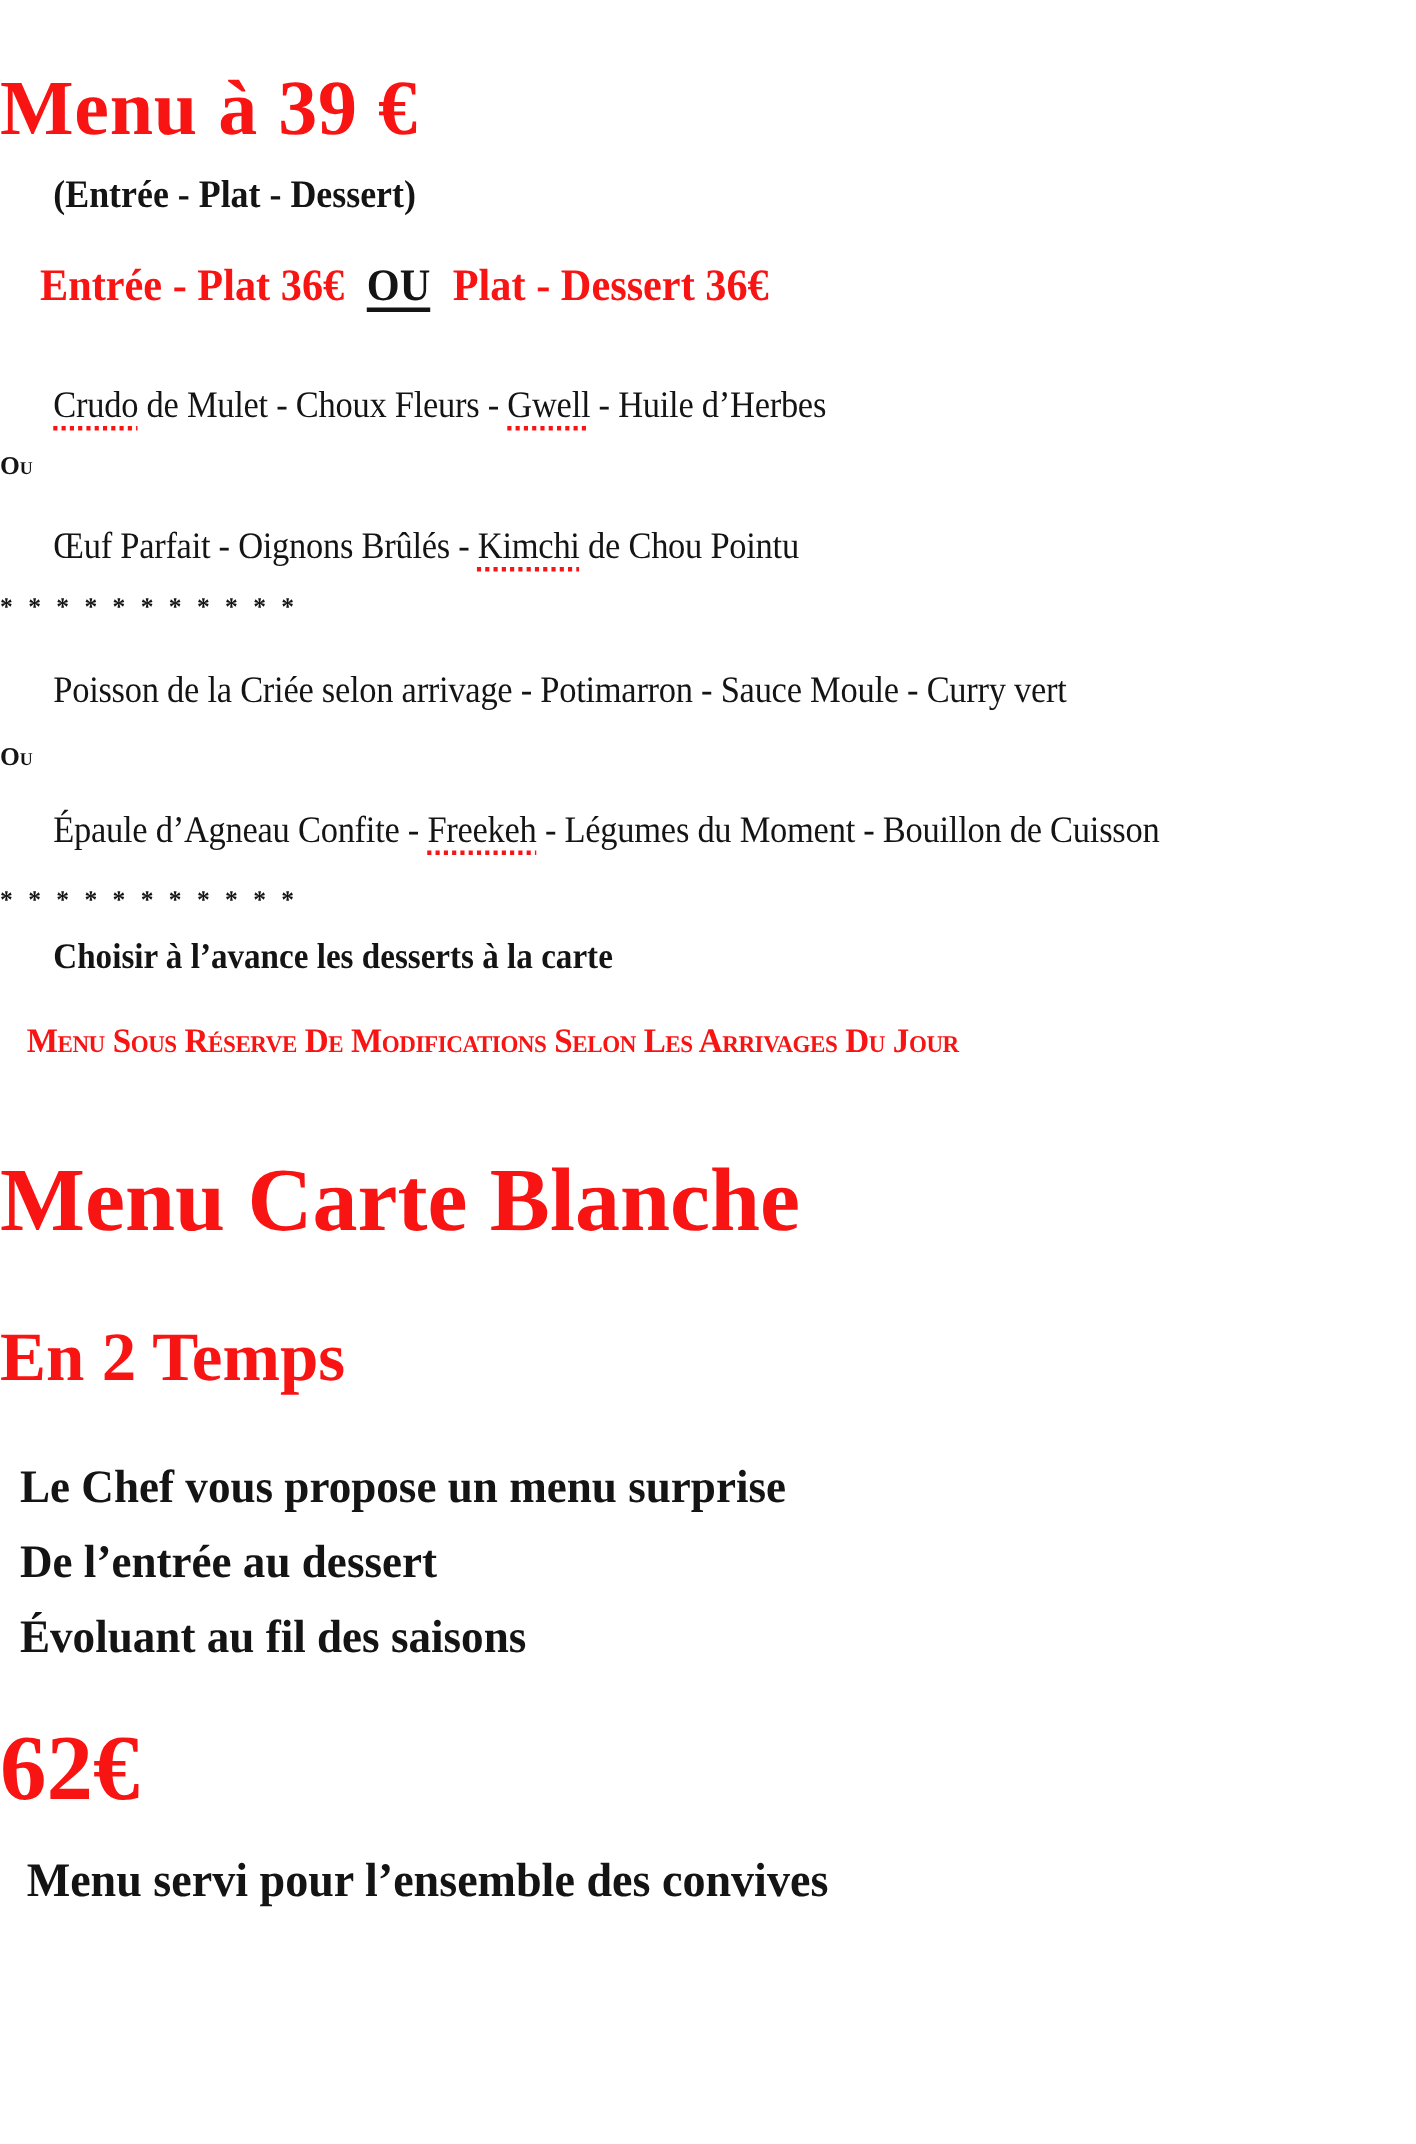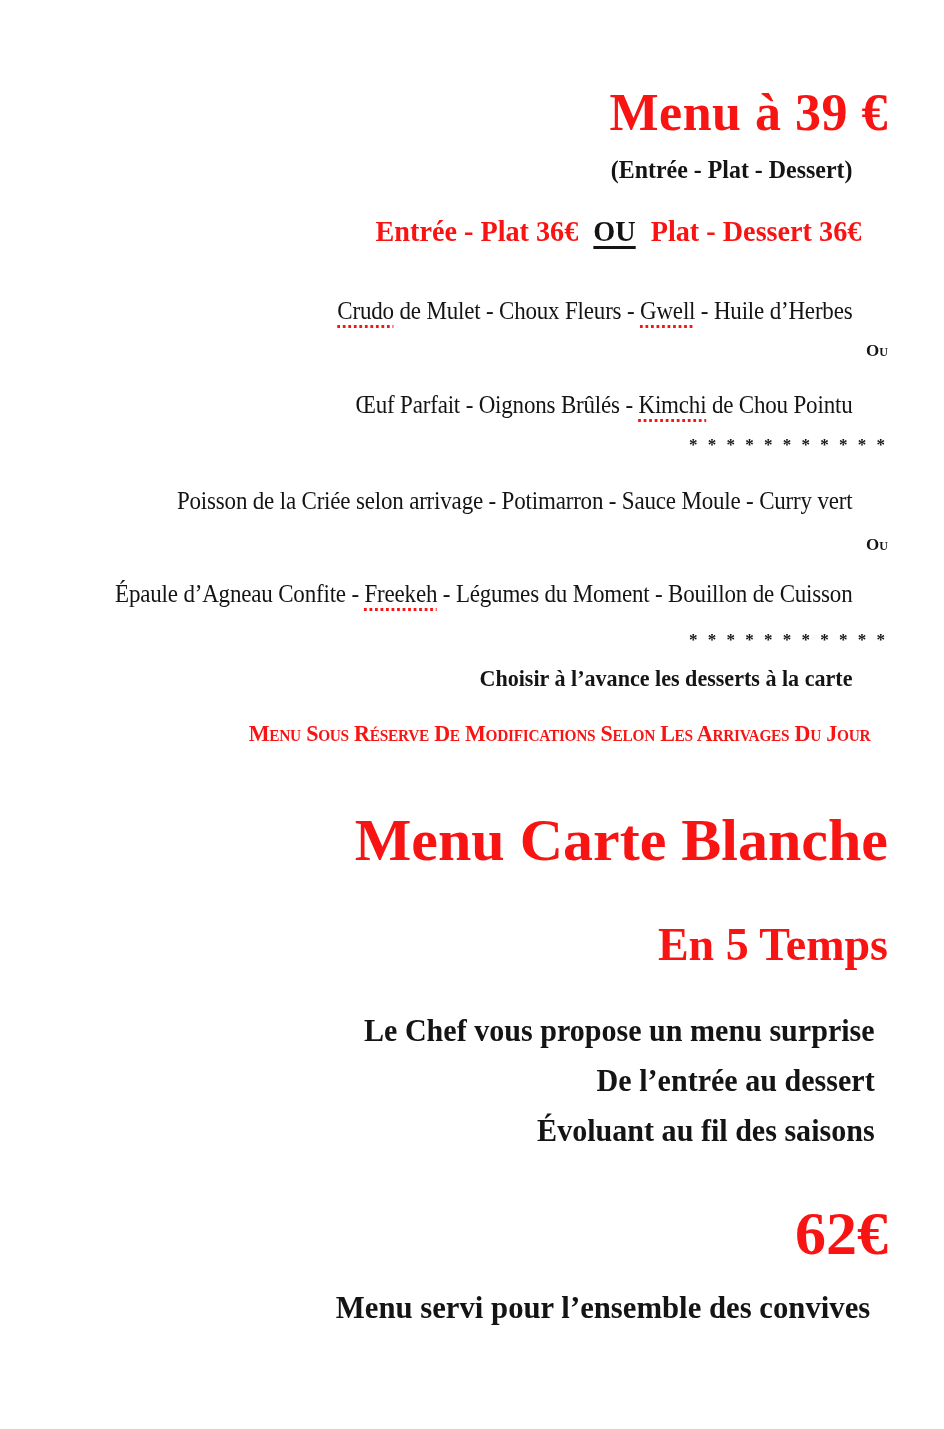--- a/index.html
+++ b/index.html
@@ -9,22 +9,22 @@
   }
   body {
     width: 944px;
     height: 1429px;
     font-family: "Liberation Serif", serif;
     color: #141414;
     overflow: hidden;
   }
   .page {
     width: 888px;
-    padding-top: 80px;
-    text-align: right;
+    padding-top: 40px;
+    text-align: left;
     box-sizing: border-box;
   }
   .line { margin: 0; }
 
   
   .menu39-title {
     font-size: 52px;
     line-height: 1.25;
     font-weight: bold;
     color: var(--red, #f91414);
@@ -117,21 +117,21 @@
     color: var(--red, #f91414);
   }
   .carte-desc {
     margin-top: 32px;
     font-size: 31px;
     line-height: 1.62;
     font-weight: bold;
     transform: scaleX(0.97);
   }
   .carte-price {
-    margin-top: 40px;
+    margin-top: 26px;
     font-size: 62px;
     line-height: 1.2;
     font-weight: bold;
     color: var(--red, #f91414);
   }
   .serving-note {
     margin-top: 16px;
     font-size: 32px;
     line-height: 1.3;
     font-weight: bold;
@@ -164,21 +164,21 @@
   <div class="line dish dish-4"><span>Épaule d’Agneau Confite - </span><span class="misspelled">Freekeh</span><span> - Légumes du Moment - Bouillon de Cuisson</span></div>
 
   <div class="line stars stars-2">* * * * * * * * * * *</div>
 
   <div class="line dessert-note">Choisir à l’avance les desserts à la carte</div>
 
   <div class="line disclaimer">Menu Sous Réserve De Modifications Selon Les Arrivages Du Jour</div>
 
   <div class="line carte-title">Menu Carte Blanche</div>
 
-  <div class="line carte-subtitle">En 5 Temps</div>
+  <div class="line carte-subtitle">En 2 Temps</div>
 
   <div class="carte-desc">
     <div class="line">Le Chef vous propose un menu surprise</div>
     <div class="line">De l’entrée au dessert</div>
     <div class="line">Évoluant au fil des saisons</div>
   </div>
 
   <div class="line carte-price">62€</div>
 
   <div class="line serving-note">Menu servi pour l’ensemble des convives</div>

